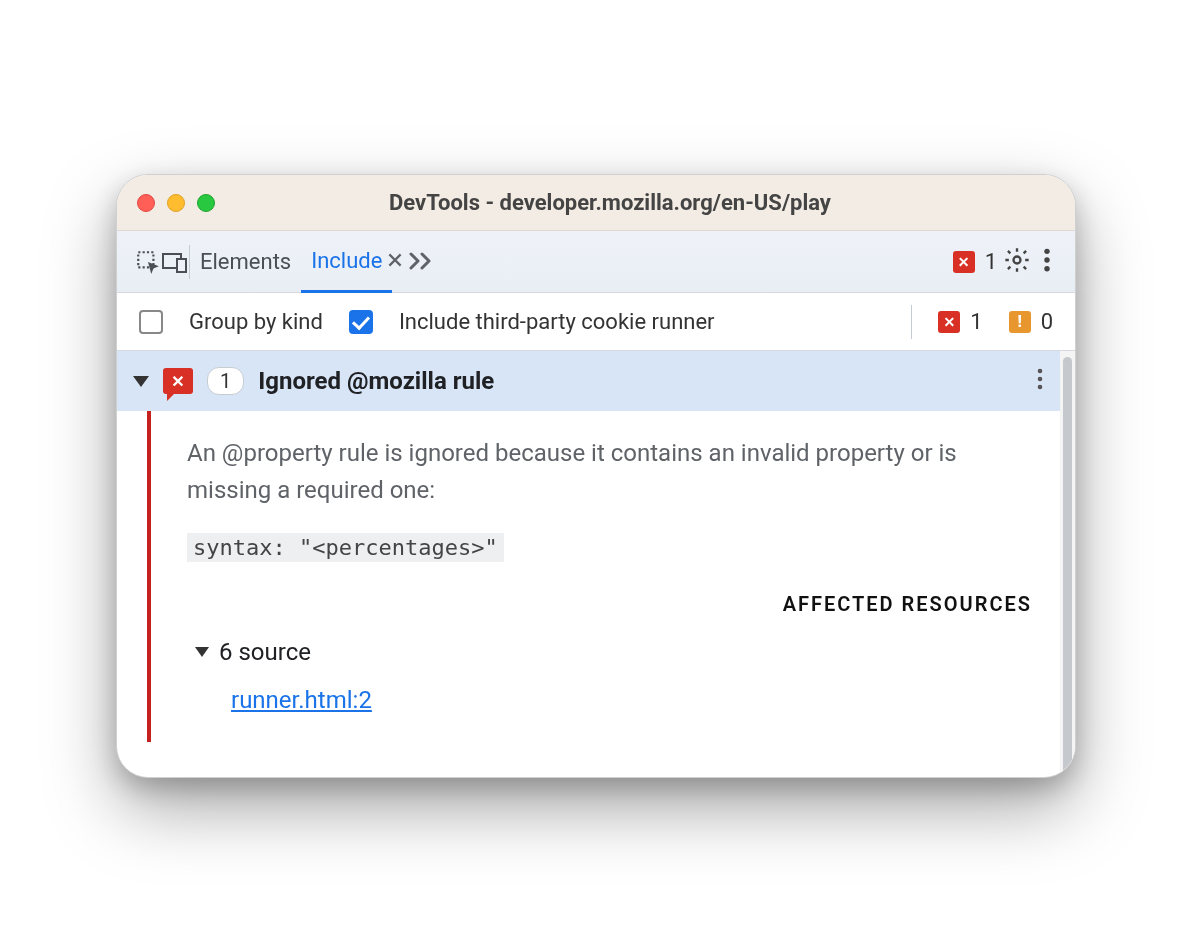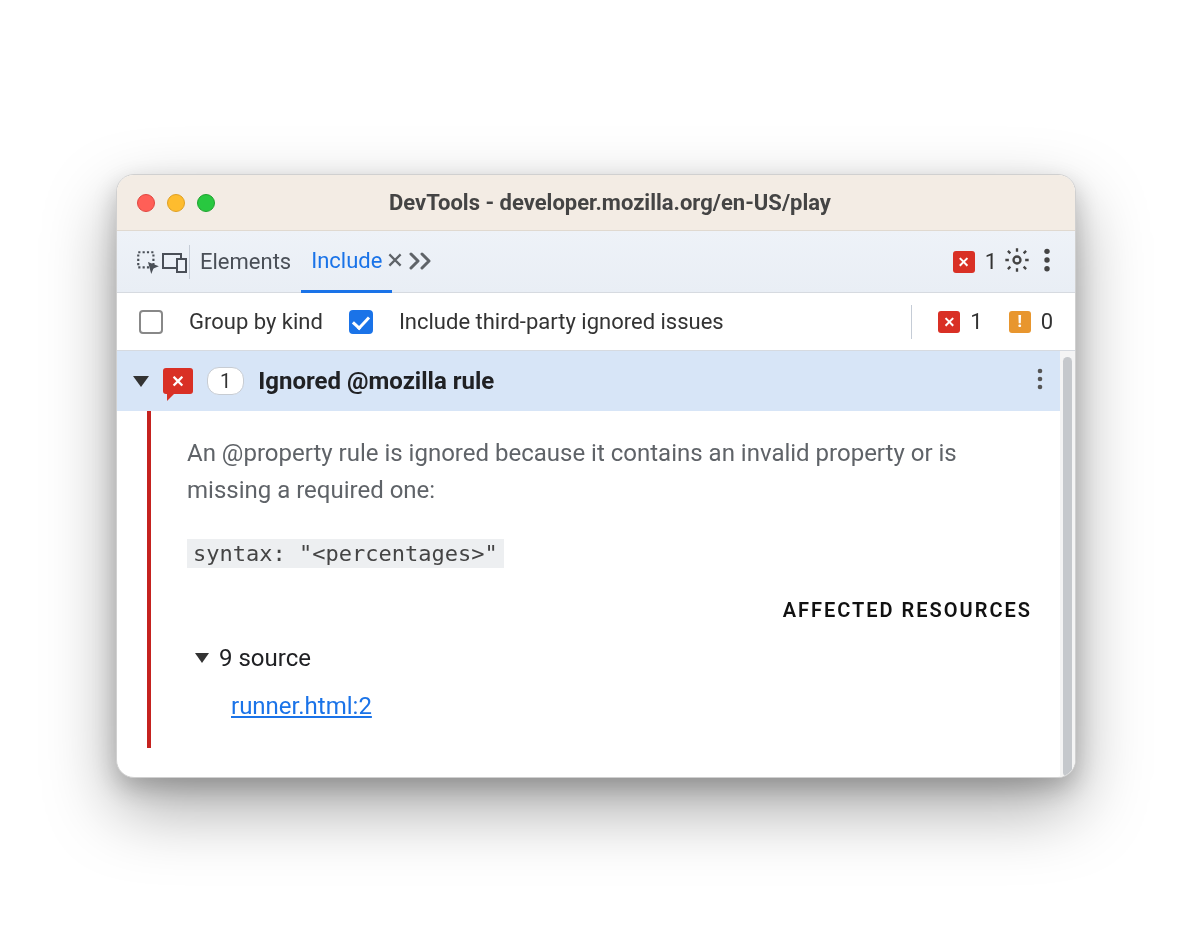--- a/index.html
+++ b/index.html
@@ -6,21 +6,21 @@
 body {
   background: #fff;
   font-family: -apple-system, BlinkMacSystemFont, "Segoe UI", Roboto, sans-serif;
   display: flex;
   align-items: center;
   justify-content: center;
   min-height: 952px;
 }
 .window {
   width: 960px;
-  border-radius: 18px;
+  border-radius: 32px;
   overflow: hidden;
   box-shadow: 0 30px 70px rgba(0,0,0,0.35), 0 10px 25px rgba(0,0,0,0.2);
   background: #fff;
   border: 1px solid #d0d0d0;
 }
 .titlebar {
   background: #f3ece4;
   height: 56px;
   display: flex;
   align-items: center;
@@ -97,21 +97,21 @@
   content: ""; position: absolute; left: 4px; bottom: -7px; width: 0; height: 0;
   border-top: 8px solid #d93025; border-right: 8px solid transparent;
 }
 .pill { background: #fff; border: 1px solid #c7ccd3; border-radius: 12px; padding: 1px 12px; font-size: 20px; color: #333; }
 .issue-title { font-size: 24px; font-weight: 700; color: #202124; flex: 1; }
 .kebab { color: #555; }
 
 .issue-body { display: flex; }
 .redbar { width: 4px; background: #c5221f; margin-left: 30px; }
 .body-inner { padding: 24px 28px 28px 36px; flex: 1; }
-.desc { font-size: 24px; color: #5f6368; line-height: 1.55; margin-bottom: 30px; }
+.desc { font-size: 24px; color: #5f6368; line-height: 1.55; margin-bottom: 24px; }
 .code { background: #edeff1; font-family: ui-monospace, SFMono-Regular, Menlo, monospace; font-size: 22px; color: #444; padding: 2px 6px; display: inline-block; margin-bottom: 30px; }
 .aff-label { font-size: 20px; font-weight: 600; letter-spacing: 2px; color: #111; margin-bottom: 22px; text-transform: uppercase; text-align: right; }
 .src-line { display: flex; align-items: center; gap: 10px; font-size: 24px; color: #202124; margin-bottom: 20px; margin-left: 8px; }
 .src-line .tri { width: 0; height: 0; border-left: 7px solid transparent; border-right: 7px solid transparent; border-top: 10px solid #333; }
 .link { color: #1a73e8; text-decoration: underline; font-size: 24px; margin-left: 44px; }
 </style>
 </head>
 <body>
 
 <div class="window">
@@ -169,21 +169,21 @@
           <circle cx="3" cy="12" r="2.5"></circle>
           <circle cx="3" cy="20" r="2.5"></circle>
         </svg>
     </div>
   </div>
 
   <div class="filterbar">
     <span class="chk"></span>
     <span class="chk-label">Group by kind</span>
     <span class="chk checked"></span>
-    <span class="chk-label">Include third-party ignored issues</span>
+    <span class="chk-label">Include third-party cookie runner</span>
     <div class="spacer"></div>
     <div class="divider-v"></div>
     <div class="count-group">
       <span class="badge-err">✕</span>
       <span class="badge-num">1</span>
     </div>
     <div class="count-group">
       <span class="badge-warn">!</span>
       <span class="badge-num">0</span>
     </div>
@@ -207,21 +207,21 @@
       </div>
 
       <div class="issue-body">
         <div class="redbar"></div>
         <div class="body-inner">
           <p class="desc">An @property rule is ignored because it contains an invalid property or is missing a required one:</p>
           <span class="code">syntax: "&lt;percentages&gt;"</span>
           <div class="aff-label">Affected Resources</div>
           <div class="src-line">
             <span class="tri"></span>
-            <span>9 source</span>
+            <span>6 source</span>
           </div>
           <a class="link" href="#">runner.html:2</a>
         </div>
       </div>
 
     </div>
     <div class="scrollbar">
       <div class="scrollthumb"></div>
     </div>
   </div>

